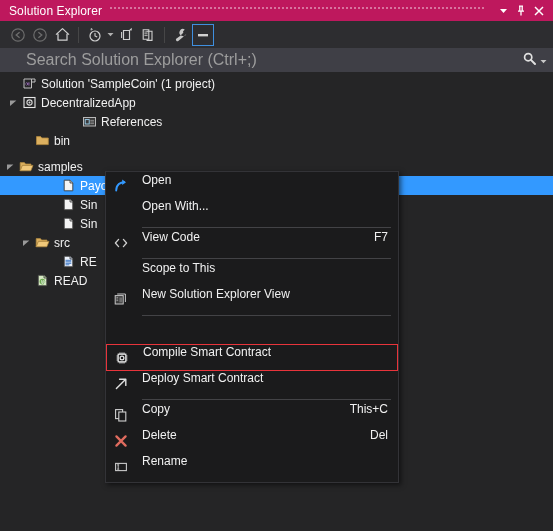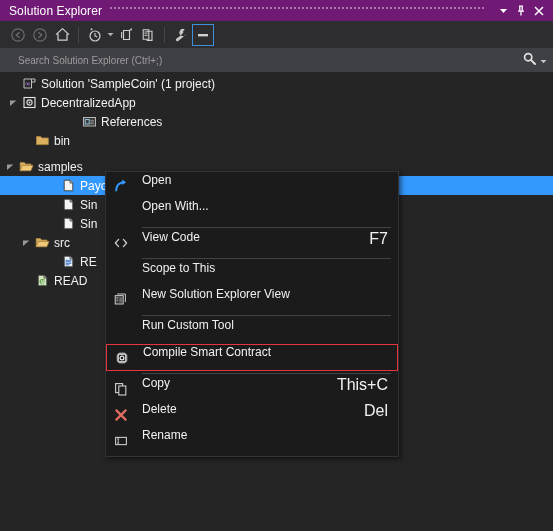--- a/index.html
+++ b/index.html
@@ -20,21 +20,21 @@
     height: 531px;
     background: #252526;
     overflow: hidden;
   }
 
   
   .titlebar {
     position: absolute;
     left: 0; top: 0;
     width: 553px; height: 21px;
-    background: #701a75;
+    background: #be185d;
     display: flex;
     align-items: center;
   }
   .titlebar-text {
     color: #ffffff;
     font-size: 12px;
     padding-left: 9px;
     white-space: nowrap;
     letter-spacing: 0.1px;
   }
@@ -104,22 +104,22 @@
     background: #3f3f46;
     border-top: 1px solid #3f3f46;
     border-bottom: 1px solid #3f3f46;
     display: flex;
     align-items: center;
     box-sizing: border-box;
   }
   .search-text {
     flex: 1;
     color: #9d9d9d;
-    font-size: 10px;
-    padding-left: 18px;
+    font-size: 16px;
+    padding-left: 26px;
     white-space: nowrap;
   }
   .search-icons {
     display: flex;
     align-items: center;
     padding-right: 6px;
     color: #e0e0e0;
   }
 
   
@@ -188,21 +188,21 @@
     color: #d0d0d0;
   }
   .mi .mi-icon svg { display: block; }
   .mi .mi-label {
     flex: 1;
     padding-left: 6px;
     white-space: nowrap;
   }
   .mi .mi-shortcut {
     color: #f1f1f1;
-    font-size: 16px;
+    font-size: 12px;
     padding-right: 10px;
     white-space: nowrap;
   }
   .mi.highlight-red {
     border: 1px solid #e8343b;
     height: 27px;
   }
   .mi-sep {
     height: 1px;
     background: #434346;
@@ -498,36 +498,45 @@
       </span>
       <span class="mi-label">New Solution Explorer View</span>
       <span class="mi-shortcut"></span>
     </div>
 
     <div class="mi-sep"></div>
 
 
     <div class="mi">
       <span class="mi-icon"></span>
-      <span class="mi-label">Run Custom Tool</span>
       <span class="mi-shortcut"></span>
     </div>
 
     <div class="mi highlight-red">
       <span class="mi-icon">
         <svg width="16" height="16" viewBox="0 0 16 16">
           <rect x="4.2" y="4.2" width="7.6" height="7.6" fill="none" stroke="#e8e8e8" stroke-width="1.2"></rect>
           <circle cx="8" cy="8" r="1.9" fill="none" stroke="#e8e8e8" stroke-width="1.2"></circle>
           <path d="M6 2.6 L6 4.2 M8 2.6 L8 4.2 M10 2.6 L10 4.2 M6 11.8 L6 13.4 M8 11.8 L8 13.4 M10 11.8 L10 13.4 M2.6 6 L4.2 6 M2.6 8 L4.2 8 M2.6 10 L4.2 10 M11.8 6 L13.4 6 M11.8 8 L13.4 8 M11.8 10 L13.4 10" stroke="#e8e8e8" stroke-width="1.1"></path>
         </svg>
       </span>
       <span class="mi-label">Compile Smart Contract</span>
       <span class="mi-shortcut"></span>
     </div>
 
+    <div class="mi">
+      <span class="mi-icon">
+        <svg width="16" height="16" viewBox="0 0 16 16">
+          <path d="M3.4 12.6 L12.2 3.8" stroke="#e0e0e0" stroke-width="1.4" stroke-linecap="round"></path>
+          <path d="M6.6 3.2 L12.8 3.2 L12.8 9.4" fill="none" stroke="#e0e0e0" stroke-width="1.4" stroke-linecap="round" stroke-linejoin="round"></path>
+        </svg>
+      </span>
+      <span class="mi-label">Deploy Smart Contract</span>
+      <span class="mi-shortcut"></span>
+    </div>
 
     <div class="mi-sep"></div>
 
 
     <div class="mi">
       <span class="mi-icon">
         <svg width="16" height="16" viewBox="0 0 16 16">
           <rect x="2.6" y="2.6" width="7" height="9" fill="none" stroke="#d0d0d0" stroke-width="1.1"></rect>
           <rect x="5.8" y="5" width="7" height="9" fill="#1b1b1c" stroke="#d0d0d0" stroke-width="1.1"></rect>
         </svg>

